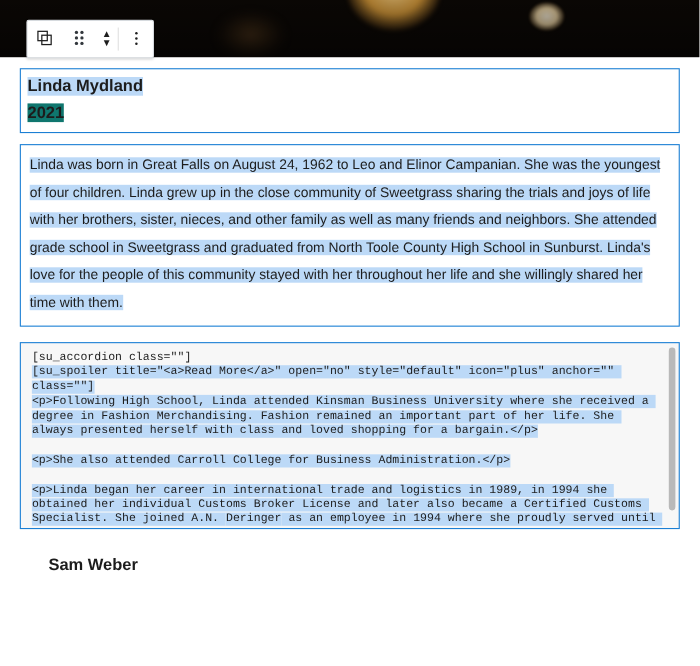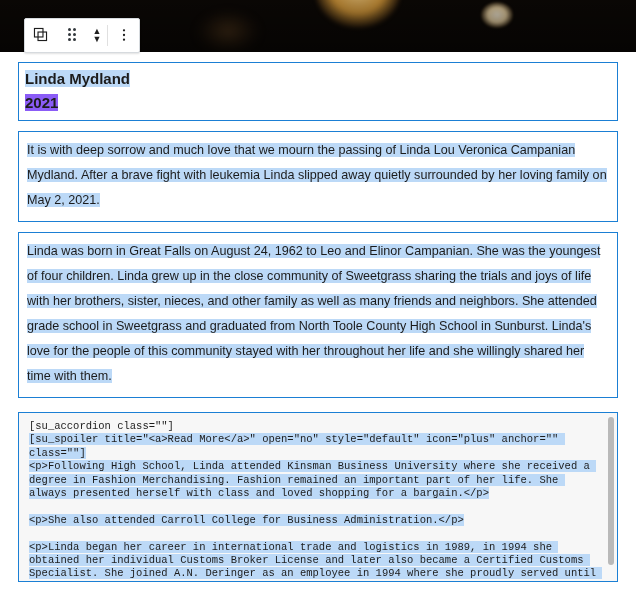--- a/index.html
+++ b/index.html
@@ -145,21 +145,21 @@
     background: #bcd9f7;
   }
   .obit-year {
     font-size: 15px;
     font-weight: bold;
     color: #1c1c1c;
     line-height: 19px;
     margin: 0;
   }
   .obit-year span {
-    background: #8b5cf6;
+    background: #0f766e;
   }
 
   .para {
     font-size: 12.6px;
     line-height: 25px;
     color: #1c1c1c;
     margin: 0;
   }
   .para span.hl {
     background: #bcd9f7;
@@ -265,23 +265,20 @@
   </div>
 </div>
 
 <div class="content">
 
   <div class="block title-block">
     <p class="obit-name"><span>Linda Mydland</span></p>
     <p class="obit-year"><span>2021</span></p>
   </div>
 
-  <div class="block">
-    <p class="para"><span class="hl">It is with deep sorrow and much love that we mourn the passing of Linda Lou Veronica Campanian Mydland. After a brave fight with leukemia Linda slipped away quietly surrounded by her loving family on May 2, 2021.</span></p>
-  </div>
 
   <div class="block">
     <p class="para"><span class="hl">Linda was born in Great Falls on August 24, 1962 to Leo and Elinor Campanian. She was the youngest of four children. Linda grew up in the close community of Sweetgrass sharing the trials and joys of life with her brothers, sister, nieces, and other family as well as many friends and neighbors. She attended grade school in Sweetgrass and graduated from North Toole County High School in Sunburst. Linda's love for the people of this community stayed with her throughout her life and she willingly shared her time with them.</span></p>
   </div>
 
   <div class="code-block">
     <div class="code-inner"><span>[su_accordion class=""]</span>
 <span class="hl">[su_spoiler title="&lt;a&gt;Read More&lt;/a&gt;" open="no" style="default" icon="plus" anchor="" class=""]</span>
 <span class="hl">&lt;p&gt;Following High School, Linda attended Kinsman Business University where she received a degree in Fashion Merchandising. Fashion remained an important part of her life. She always presented herself with class and loved shopping for a bargain.&lt;/p&gt;</span>
 

